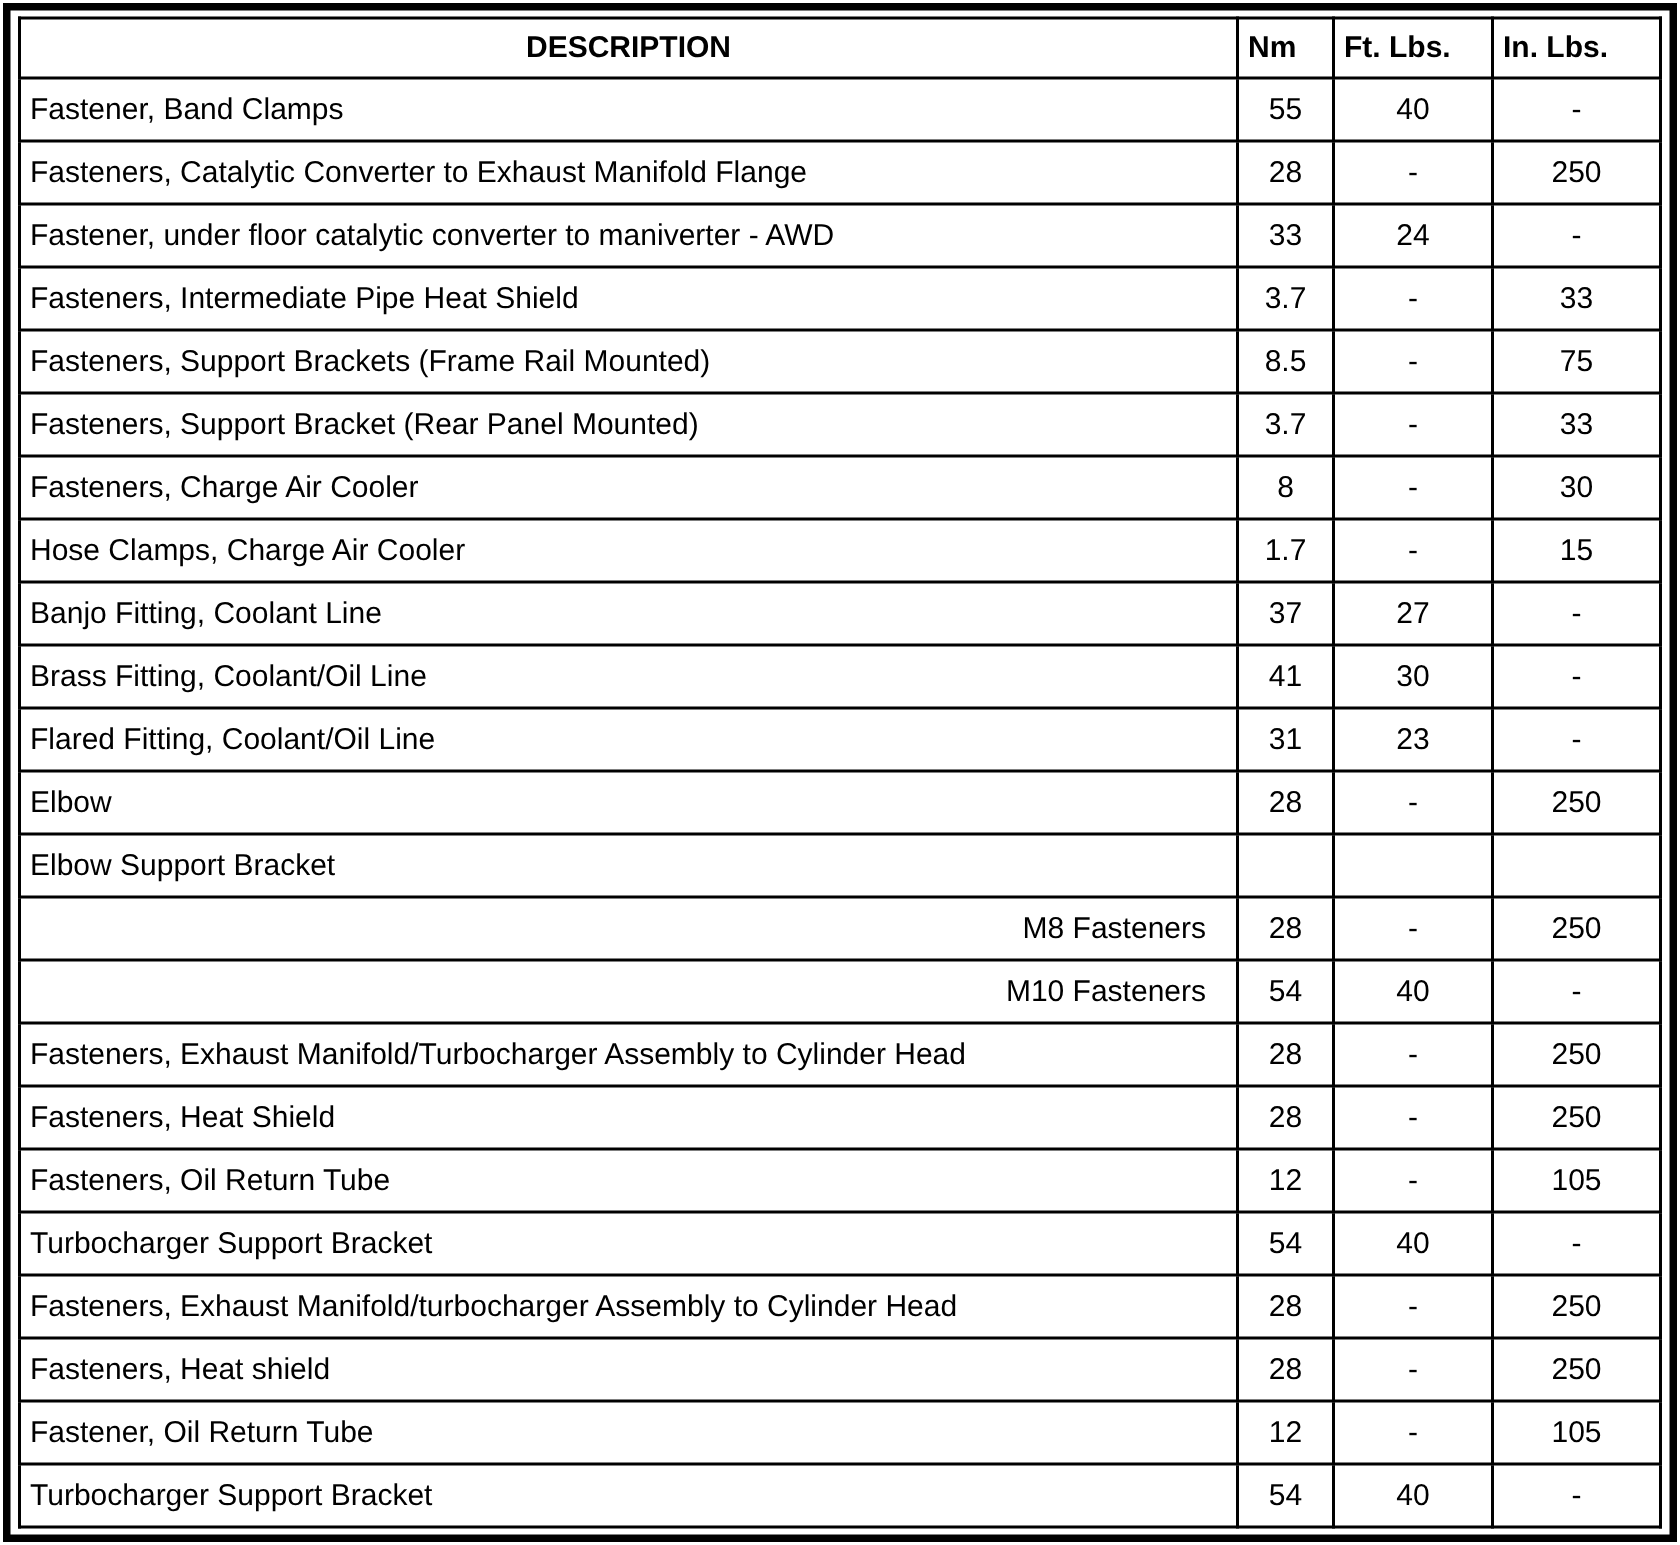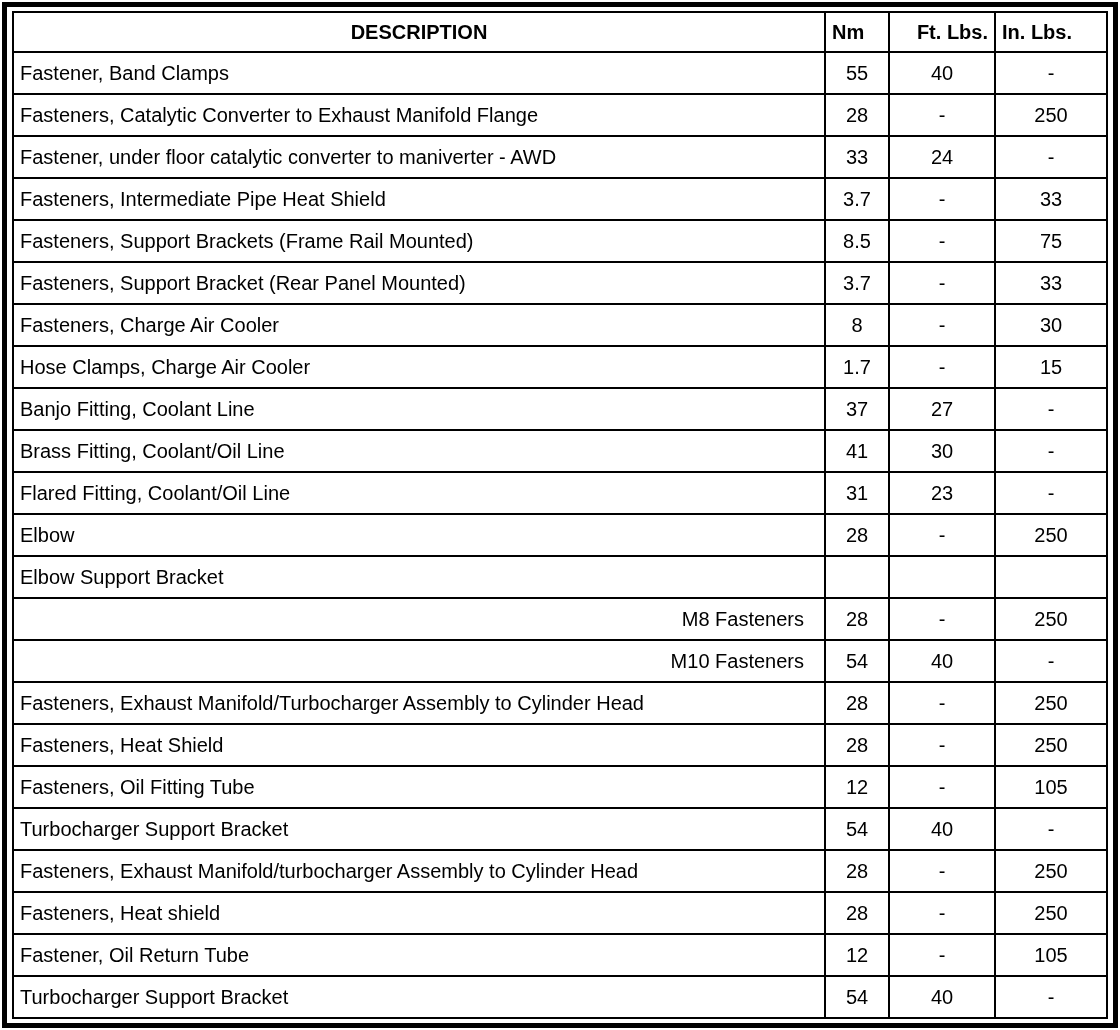--- a/index.html
+++ b/index.html
@@ -41,21 +41,21 @@
   col.c-nm   { width: 64px; }
   col.c-ft   { width: 106px; }
   col.c-in   { width: 112px; }
 
   th {
     font-weight: bold;
     height: 38px;
   }
   th.h-desc { text-align: center; }
   th.h-nm   { text-align: left; padding: 0 2px; }
-  th.h-ft   { text-align: right; padding-left: 6px; }
+  th.h-ft   { text-align: left; padding-left: 6px; }
   th.h-in   { text-align: left; padding-left: 6px; }
 
   td { height: 40px; }
   td.cell-desc { text-align: left; padding-left: 8px; }
   td.cell-desc.right { text-align: right; padding-right: 20px; }
   td.cell-num { text-align: center; padding: 0 2px; }
 </style>
 </head>
 <body>
 
@@ -172,21 +172,21 @@
     <td class="cell-num">-</td>
     <td class="cell-num">250</td>
   </tr>
         <tr>
     <td class="cell-desc">Fasteners, Heat Shield</td>
     <td class="cell-num">28</td>
     <td class="cell-num">-</td>
     <td class="cell-num">250</td>
   </tr>
         <tr>
-    <td class="cell-desc">Fasteners, Oil Fitting Tube</td>
+    <td class="cell-desc">Fasteners, Oil Return Tube</td>
     <td class="cell-num">12</td>
     <td class="cell-num">-</td>
     <td class="cell-num">105</td>
   </tr>
         <tr>
     <td class="cell-desc">Turbocharger Support Bracket</td>
     <td class="cell-num">54</td>
     <td class="cell-num">40</td>
     <td class="cell-num">-</td>
   </tr>

